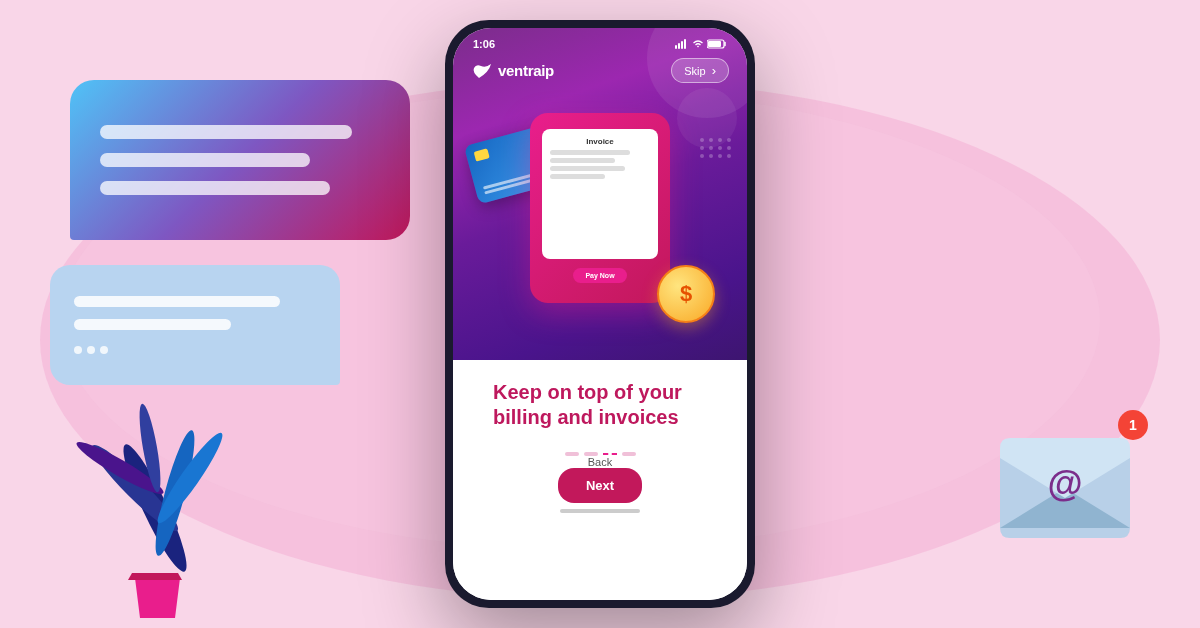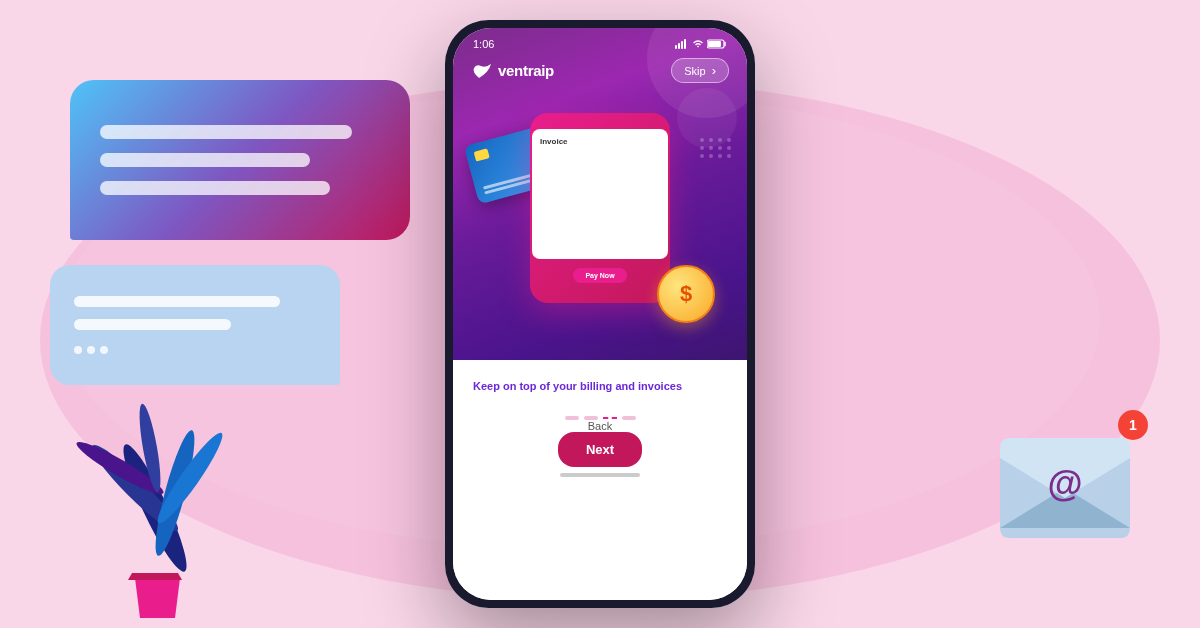--- a/index.html
+++ b/index.html
@@ -129,21 +129,21 @@
       justify-content: space-between;
       align-items: center;
       padding: 10px 20px 0;
       color: white;
       font-size: 10px;
       font-weight: 600;
     }
 
     .status-time {
       font-size: 11px;
-      font-weight: 400;
+      font-weight: 700;
       color: white;
     }
 
     .status-icons {
       display: flex;
       gap: 3px;
       align-items: center;
     }
 
     
@@ -205,30 +205,30 @@
       border-radius: 18px;
       display: flex;
       flex-direction: column;
       align-items: center;
       justify-content: flex-end;
       padding-bottom: 14px;
       box-shadow: 0 10px 30px rgba(233,30,140,0.4);
     }
 
     .inner-phone-screen {
-      width: 136px;
+      width: 116px;
       height: 130px;
       background: white;
       border-radius: 8px;
       position: absolute;
       top: 16px;
       left: 50%;
       transform: translateX(-50%);
       display: flex;
-      flex-direction: row;
+      flex-direction: column;
       padding: 8px;
     }
 
     .invoice-label {
       font-size: 8px;
       font-weight: 700;
       color: #333;
       text-align: center;
       margin-bottom: 4px;
     }
@@ -351,25 +351,26 @@
     .phone-bottom {
       width: 100%;
       height: 42%;
       background: white;
       padding: 20px 20px 14px;
       display: flex;
       flex-direction: column;
     }
 
     .phone-headline {
-      font-size: 11px;
+      font-size: 20px;
       font-weight: 800;
-      color: #6d28d9;
+      color: #be185d;
       line-height: 1.25;
       margin-bottom: 10px;
+      margin-left: 20px;
     }
 
     .phone-body-text {
       font-size: 10.5px;
       color: #666;
       line-height: 1.5;
       flex: 1;
     }
 
     .phone-nav {

